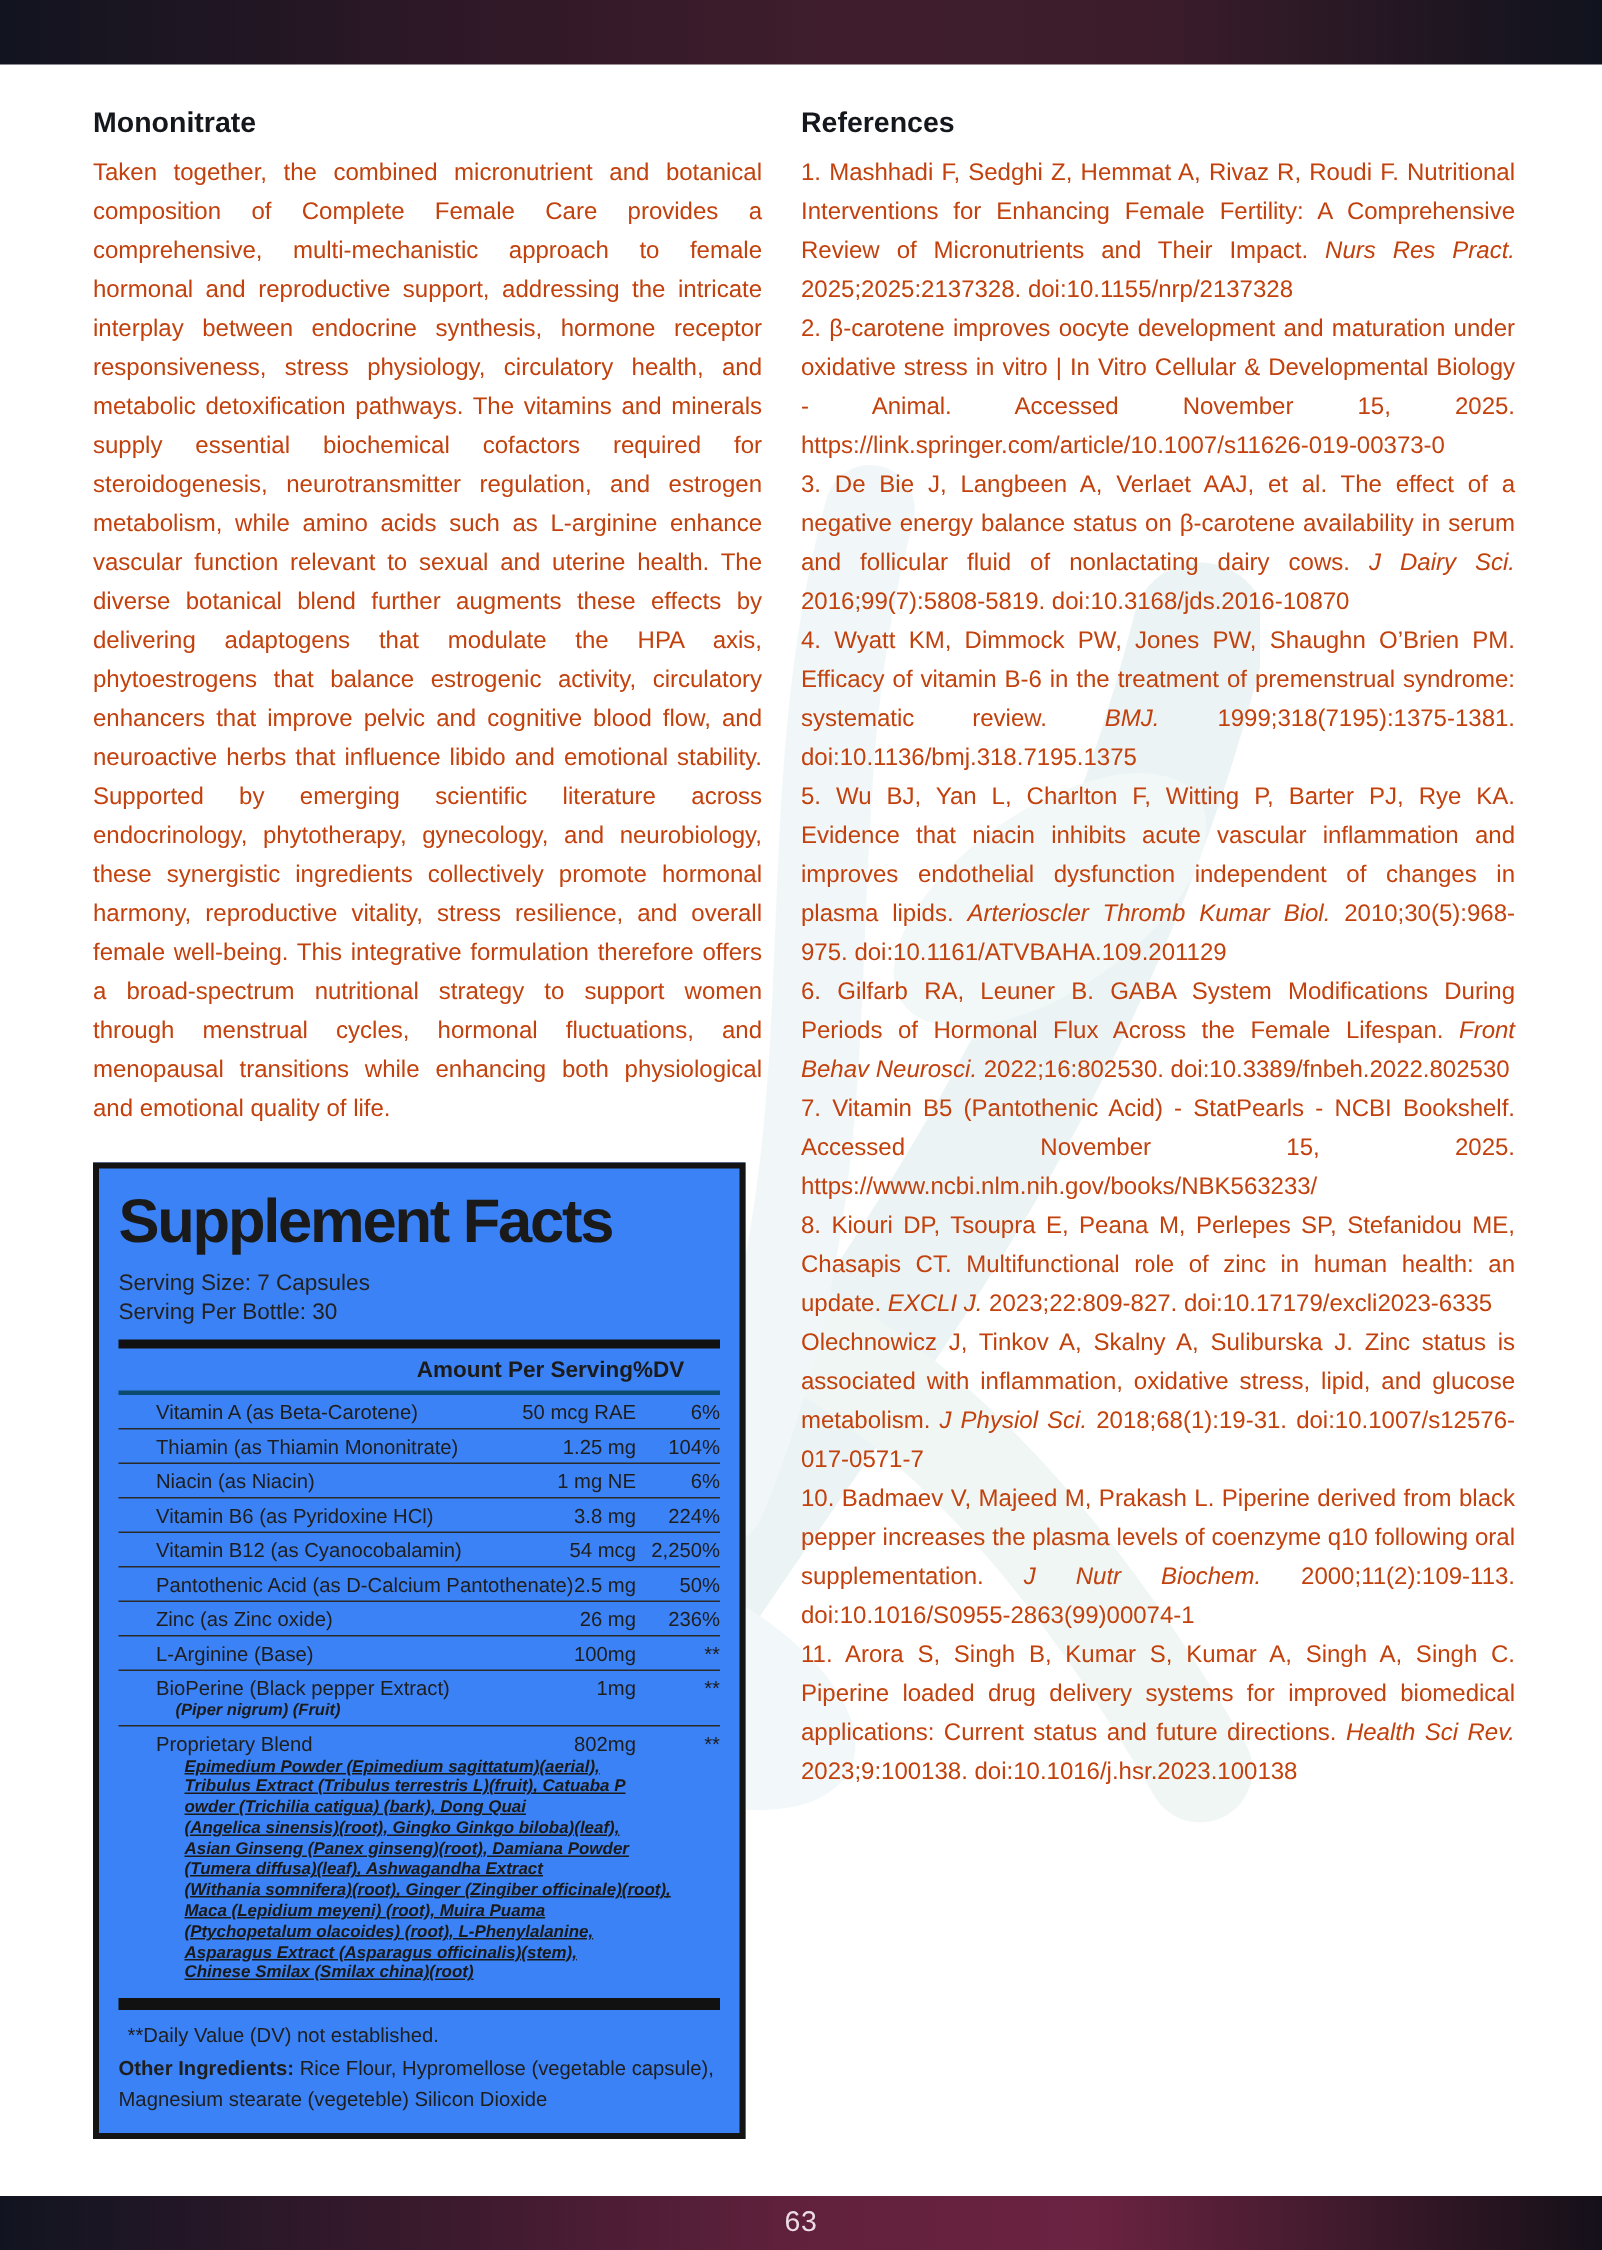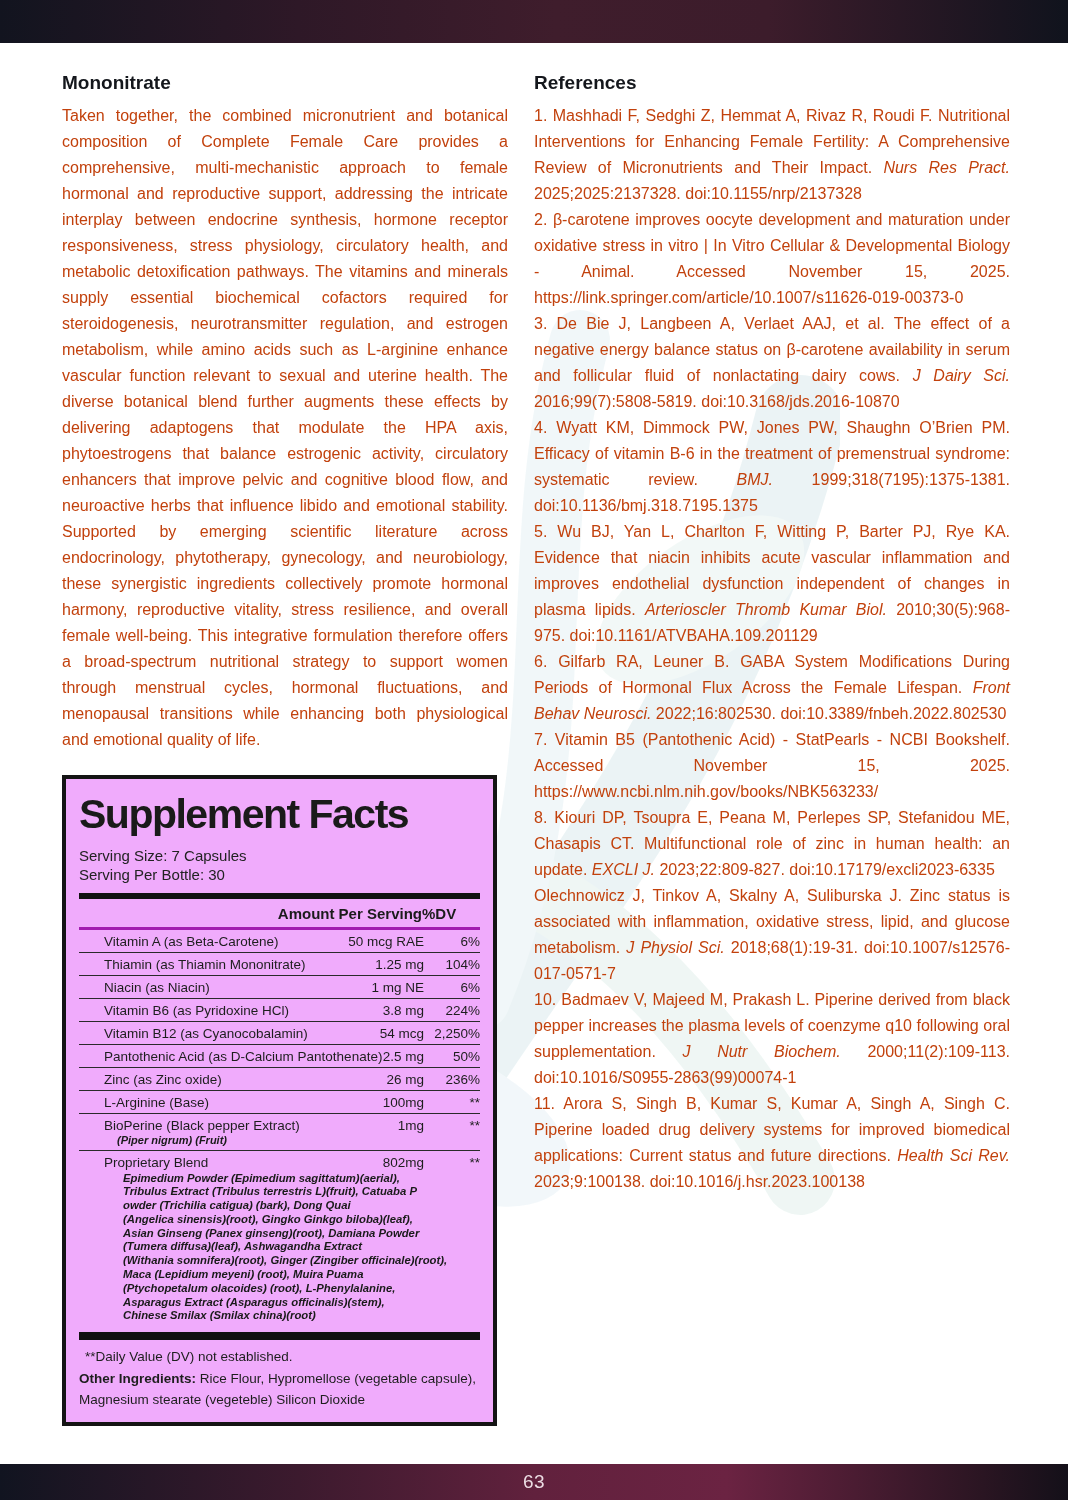--- a/index.html
+++ b/index.html
@@ -27,45 +27,45 @@
   h2.sec{font-size:19px;font-weight:700;color:#14171c;margin:0 0 9px 0;}
   .body-text,.ref{
     font-size:16px;line-height:26px;color:#c2410c;text-align:justify;margin:0;
   }
   .ref{word-break:break-word;}
   .ref .it{font-style:italic;}
 
   
   .facts{
     margin-top:22px;width:435px;box-sizing:border-box;
-    border:4px solid #141414;background:#f0abfc;padding:10px 13px 12px 13px;
+    border:4px solid #141414;background:#3b82f6;padding:10px 13px 12px 13px;
     color:#1b1b1b;
   }
   .facts-title{
     font-size:41px;font-weight:700;letter-spacing:-1.5px;color:#1a1a1a;
     margin:2px 0 8px 0;white-space:nowrap;
   }
   .facts-serving{font-size:15px;line-height:19px;color:#222;}
   .bar6{height:6px;background:#111;margin:9px 0 0 0;}
   .bar8{height:8px;background:#111;margin:2px 0 0 0;}
   .facts-header{
-    display:flex;align-items:flex-end;padding:6px 0 5px 0;border-bottom:3px solid #a21caf;
+    display:flex;align-items:flex-end;padding:6px 0 5px 0;border-bottom:3px solid #0c4a6e;
   }
   .facts-header .h-amount{flex:1;text-align:right;font-weight:700;font-size:15px;}
   .facts-header .h-dv{width:58px;text-align:left;font-weight:700;font-size:15px;}
   .frow{border-bottom:1.6px solid #2a2a2a;padding:3.5px 0;}
   .frow.last{border-bottom:none;}
   .frow-main{display:flex;align-items:baseline;margin-left:25px;}
   .fname{flex:1;font-size:13.5px;white-space:nowrap;color:#1e1e1e;}
   .famount{text-align:center;font-size:13.5px;white-space:nowrap;color:#1e1e1e;}
   .fdv{width:56px;text-align:right;font-size:13.5px;color:#1e1e1e;}
   .fsub{font-size:11px;font-weight:700;font-style:italic;margin:1px 0 1px 38px;}
   .fblend{
     font-size:11.3px;line-height:13.8px;font-weight:700;font-style:italic;
-    margin:2px 0 3px 44px;white-space:pre-line;color:#1a1a1a;
+    margin:2px 0 3px 44px;white-space:pre-line;color:#1a1a1a;text-decoration:underline;
   }
   .foot-dv{font-size:13.5px;margin:9px 0 4px 6px;color:#1e1e1e;}
   .foot-other{font-size:13.5px;line-height:21px;margin:2px 0 0 0;color:#1e1e1e;}
   .foot-other b{font-weight:700;}
 </style>
 </head>
 <body>
 
 <div class="page">
 

